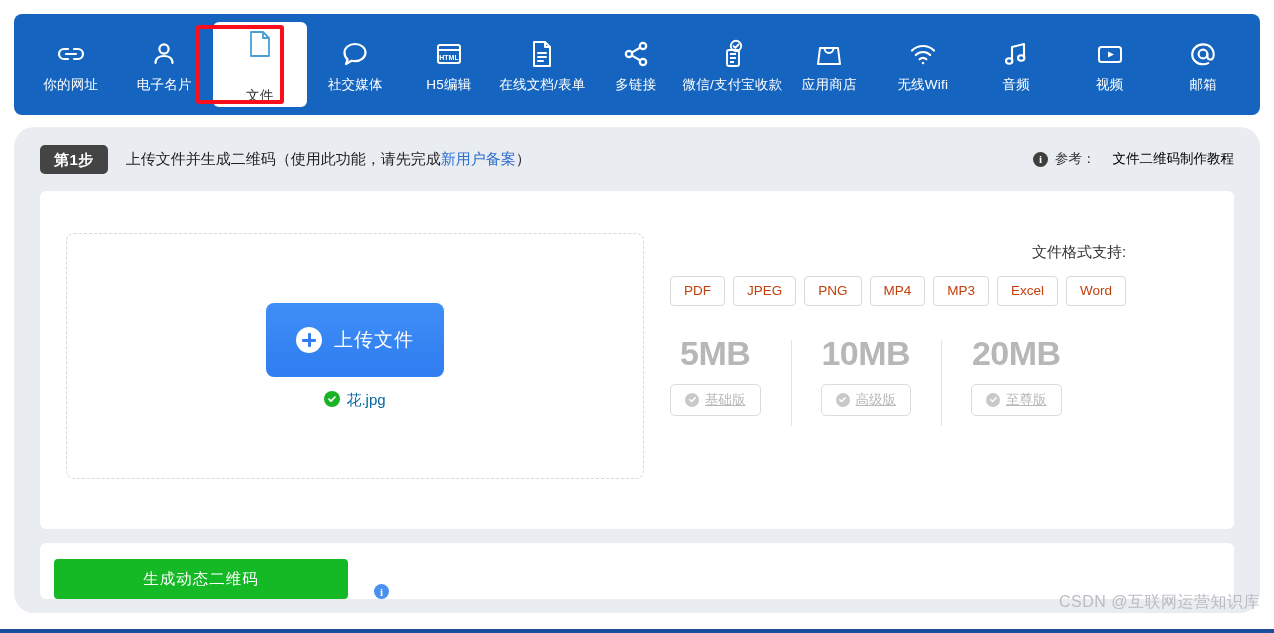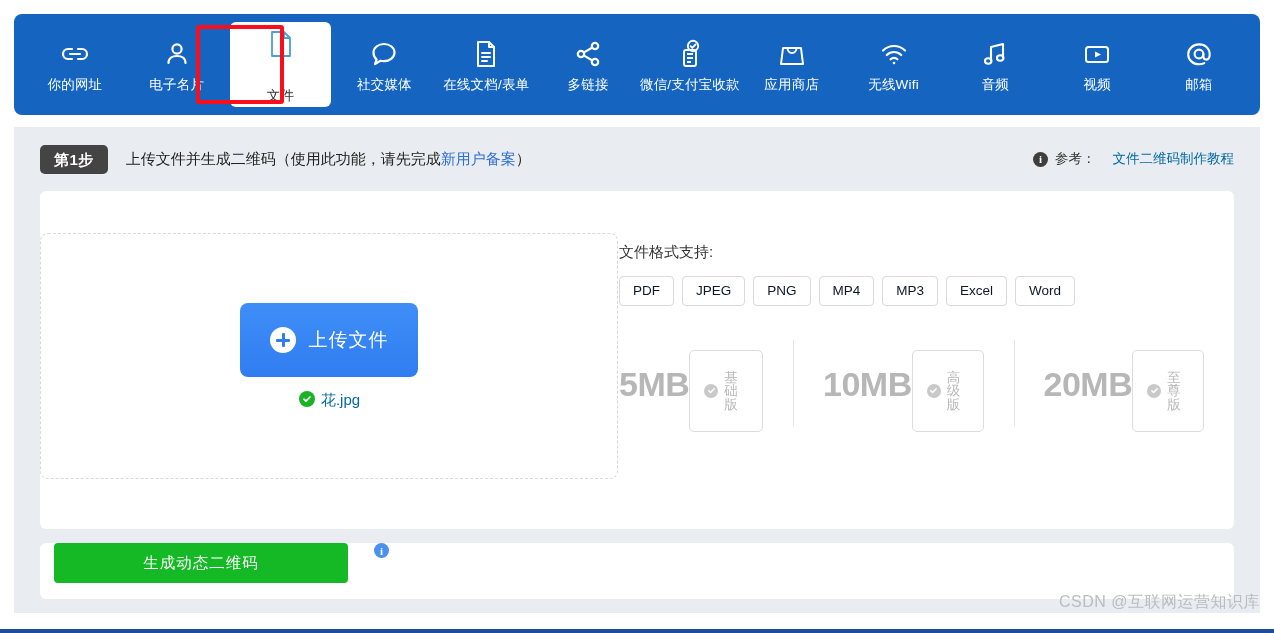--- a/index.html
+++ b/index.html
@@ -59,21 +59,21 @@
     border-radius: 3px;
     pointer-events: none;
     z-index: 5;
   }
 
   
   .card {
     position: absolute; left: 14px; top: 127px;
     width: 1246px; height: 486px;
     background: #e9edf1;
-    border-radius: 0;
+    border-radius: 20px;
     padding: 0;
   }
 
   .step-row {
     height: 64px;
     display: flex; align-items: center;
     padding: 0 26px 0 26px;
   }
   .step-badge {
     background: #444444;
@@ -95,21 +95,21 @@
   .step-spacer { flex: 1; }
   .ref-wrap { display: flex; align-items: center; gap: 7px; font-size: 13.5px; color: #333; }
   .info-dot-dark {
     width: 15px; height: 15px; border-radius: 50%;
     background: #3e3e3e; color: #fff;
     font-size: 11px; font-weight: bold;
     display: flex; align-items: center; justify-content: center;
     font-family: "Liberation Serif", serif;
   }
   .ref-label { color: #333; }
-  .ref-link { color: #0369a1; text-decoration: none; margin-left: 10px; }
+  .ref-link { color: #000000; text-decoration: none; margin-left: 10px; }
 
   
   .panel {
     margin: 0 26px;
     background: #ffffff;
     border-radius: 6px;
     height: 338px;
     display: flex;
     align-items: flex-start;
     padding: 0;
@@ -155,70 +155,70 @@
   }
   .check-green {
     width: 16px; height: 16px; border-radius: 50%;
     background: #19b325;
     display: flex; align-items: center; justify-content: center;
     flex: none;
   }
   .check-green svg { display: block; }
 
   
-  .info-col { padding-top: 52px; }
+  .info-col { padding-top: 52px; text-align: right; }
   .fmt-title { font-size: 15px; color: #333; margin-bottom: 14px; }
   .fmt-row { display: flex; gap: 8px; }
   .fmt-chip {
     border: 1px solid #d9d9d9;
     border-radius: 4px;
-    color: #0f172a;
+    color: #c2410c;
     font-size: 13.5px;
     padding: 7px 13px;
     line-height: 1;
     background: #fff;
     cursor: pointer;
   }
   .tier-row { display: flex; margin-top: 30px; }
   .tier {
-    display: flex; flex-direction: row; align-items: center;
+    display: flex; flex-direction: column; align-items: center;
     padding: 0 30px;
     position: relative;
   }
   .tier:first-child { padding-left: 0; }
   .tier + .tier::before {
     content: ""; position: absolute; left: 0; top: 4px;
     width: 1px; height: 86px; background: #e4e4e4;
   }
   .tier-size {
     font-size: 34px; font-weight: bold; color: #b7b7b7;
     letter-spacing: -.5px; line-height: 1;
   }
   .tier-btn {
     margin-top: 14px;
     border: 1px solid #dcdcdc; border-radius: 5px;
     background: #fff;
     color: #b8b8b8; font-size: 13.5px;
-    padding: 20px 14px;
+    padding: 8px 14px;
     display: flex; align-items: center; gap: 6px;
-    line-height: 1; cursor: pointer;
+    line-height: 1; cursor: pointer; text-decoration: underline;
   }
   .check-gray {
     width: 14px; height: 14px; border-radius: 50%;
     background: #c9c9c9;
     display: flex; align-items: center; justify-content: center; flex: none;
   }
 
   
   .bottombar {
     margin: 14px 26px 0 26px;
     background: #ffffff;
     border-radius: 6px;
     height: 56px;
-    display: flex; align-items: flex-start;
+    display: flex; align-items: flex-end;
     padding: 0 14px;
   }
   .gen-btn {
     width: 294px; height: 40px;
     background: #15b925;
     border: none; border-radius: 4px;
     color: #fff; font-size: 15.5px;
     letter-spacing: 1px;
     cursor: pointer;
     display: flex; align-items: center; justify-content: center;
@@ -290,20 +290,30 @@
 
     <div class="nav-item">
       <span class="nav-ico">
         <svg width="32" height="32" viewBox="0 0 32 32" fill="none" stroke="#fff" stroke-width="2.2" stroke-linejoin="round">
           <path d="M16 6c6 0 10.5 3.8 10.5 8.6S22 23.2 16 23.2c-1.2 0-2.4-.15-3.5-.45L7 26l1.6-4.6C6.6 19.8 5.5 17.3 5.5 14.6 5.5 9.8 10 6 16 6z"></path>
         </svg>
       </span>
       <span class="nav-label">社交媒体</span>
     </div>
 
+    <div class="nav-item">
+      <span class="nav-ico">
+        <svg width="32" height="32" viewBox="0 0 32 32" fill="none" stroke="#fff" stroke-width="2" stroke-linejoin="round">
+          <rect x="5" y="7" width="22" height="18" rx="2"></rect>
+            <path d="M5 12h22"></path>
+          <text x="16" y="21.5" font-size="7" font-family="Liberation Sans, sans-serif" fill="#fff" stroke="none" text-anchor="middle" font-weight="bold">HTML</text>
+        </svg>
+      </span>
+      <span class="nav-label">H5编辑</span>
+    </div>
 
     <div class="nav-item">
       <span class="nav-ico">
         <svg width="30" height="32" viewBox="0 0 30 32" fill="none" stroke="#fff" stroke-width="2" stroke-linejoin="round" stroke-linecap="round">
           <path d="M7 4h11l5 5v19H7z"></path>
             <path d="M18 4v5h5"></path>
             <path d="M11 15h8M11 19h8M11 23h5"></path>
         </svg>
       </span>
       <span class="nav-label">在线文档/表单</span>

